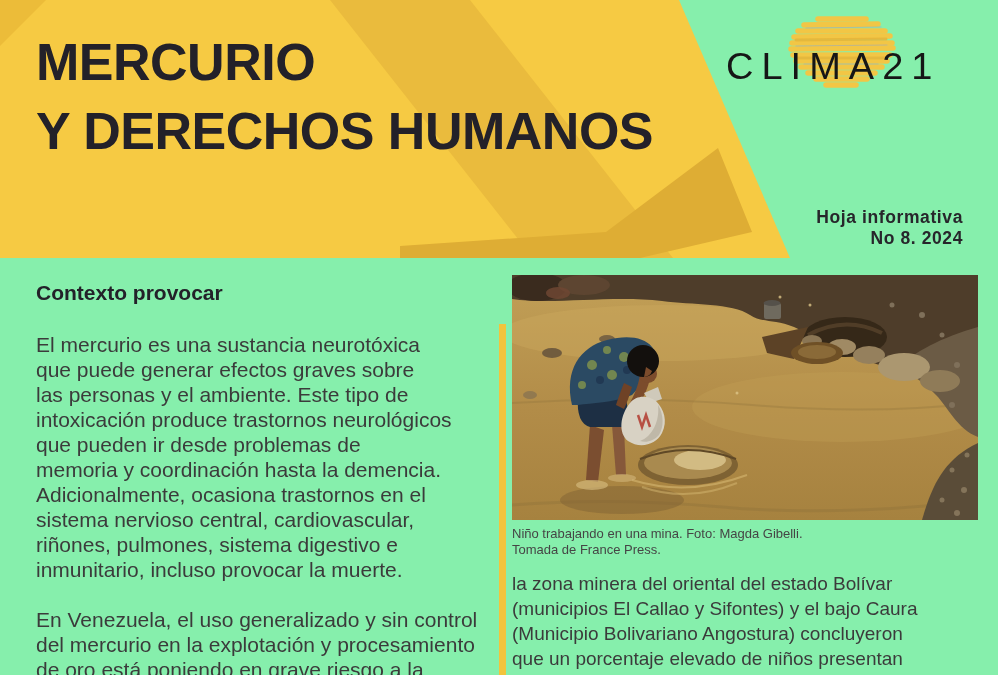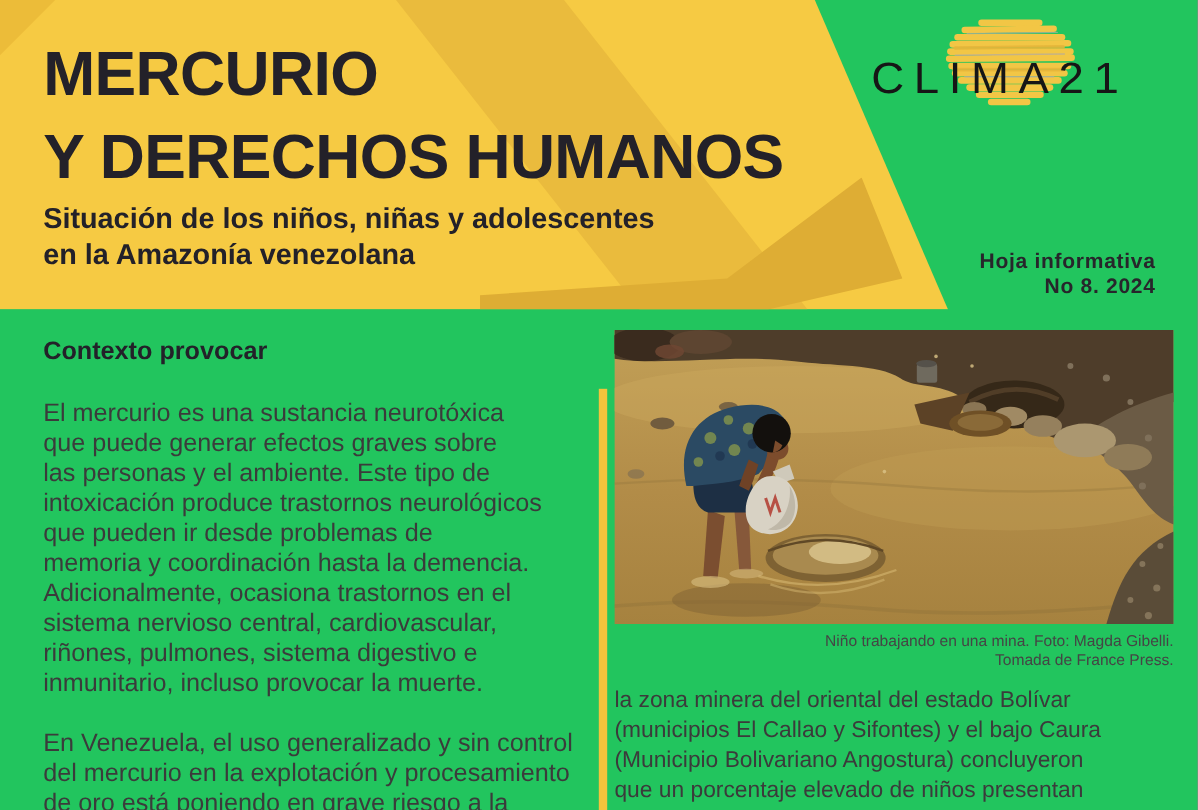--- a/index.html
+++ b/index.html
@@ -1,16 +1,16 @@
 <!DOCTYPE html>
 <html><head>
 <meta charset="utf-8">
 <style>
   html,body{margin:0;padding:0;background:#888;}
-  .page{position:relative;width:998px;height:675px;background:#22c55e;overflow:hidden;
+  .page{position:relative;width:998px;height:675px;background:#86efac;overflow:hidden;
         font-family:"Liberation Sans",sans-serif;}
   
   .header{position:absolute;left:0;top:0;width:998px;height:258px;}
   .shape{position:absolute;left:0;top:0;width:998px;height:258px;}
   .sh-yellow{background:#F6CA43;clip-path:polygon(0 0,679px 0,790px 258px,0 258px);}
   .sh-band{background:#EABB3D;clip-path:polygon(330px 0,470px 0,673px 258px,533px 258px);}
   .sh-corner{background:#ECBC39;clip-path:polygon(0 0,46px 0,0 46px);}
   .sh-wedge{background:#DEAD34;clip-path:polygon(400px 246px,606px 232px,718px 148px,752px 232px,640px 258px,400px 258px);}
   .title{position:absolute;left:36px;top:28px;margin:0;font-size:52px;line-height:69px;
          font-weight:800;letter-spacing:-.5px;color:#232129;white-space:pre-line;}
@@ -23,38 +23,36 @@
   .issue{position:absolute;right:35px;top:207px;margin:0;text-align:right;font-size:17.5px;
          line-height:21px;font-weight:700;letter-spacing:.6px;color:#27262b;white-space:pre-line;}
   
   .left-col{position:absolute;left:36px;top:281px;width:456px;}
   .left-col h2{margin:0 0 27px 0;font-size:21px;font-weight:700;color:#232129;}
   .body-par{margin:0 0 25px 0;font-size:21px;line-height:25px;color:#3b3b3b;white-space:pre-line;}
   .divider{position:absolute;left:499px;top:324px;width:7px;height:351px;background:#F2C43C;}
   .right-col{position:absolute;left:512px;top:275px;width:466px;}
   .right-col figure{margin:0;}
   .photo{display:block;width:466px;height:245px;}
-  .caption{margin:6px 0 0 0;text-align:right;font-size:13px;line-height:16px;color:#454545;white-space:pre-line;}
+  .caption{margin:6px 0 0 0;font-size:13px;line-height:16px;color:#454545;white-space:pre-line;}
   .right-par{margin:13px 0 0 0;font-size:19px;line-height:25px;color:#3b3b3b;white-space:pre-line;}
 </style>
 </head>
 <body>
 
 <div class="page">
 
   <header class="header">
     <div class="shape sh-yellow"></div>
     <div class="shape sh-band"></div>
     <div class="shape sh-corner"></div>
     <div class="shape sh-wedge"></div>
 
     <h1 class="title">MERCURIO
 Y DERECHOS HUMANOS</h1>
-    <p class="subtitle">Situación de los niños, niñas y adolescentes
-en la Amazonía venezolana</p>
 
     <div class="logo">
       <svg class="sun" width="112" height="76" viewBox="0 0 112 76" aria-hidden="true">
         <g stroke="#F2C645" stroke-width="5.5" stroke-linecap="round" fill="none">
           <line x1="32" y1="4" x2="80" y2="4"></line>
           <line x1="18" y1="10" x2="92" y2="9"></line>
           <line x1="12" y1="16" x2="99" y2="16"></line>
           <line x1="8" y1="22" x2="104" y2="21"></line>
           <line x1="6" y1="28" x2="106" y2="28"></line>
           <line x1="5" y1="34" x2="107" y2="33"></line>

